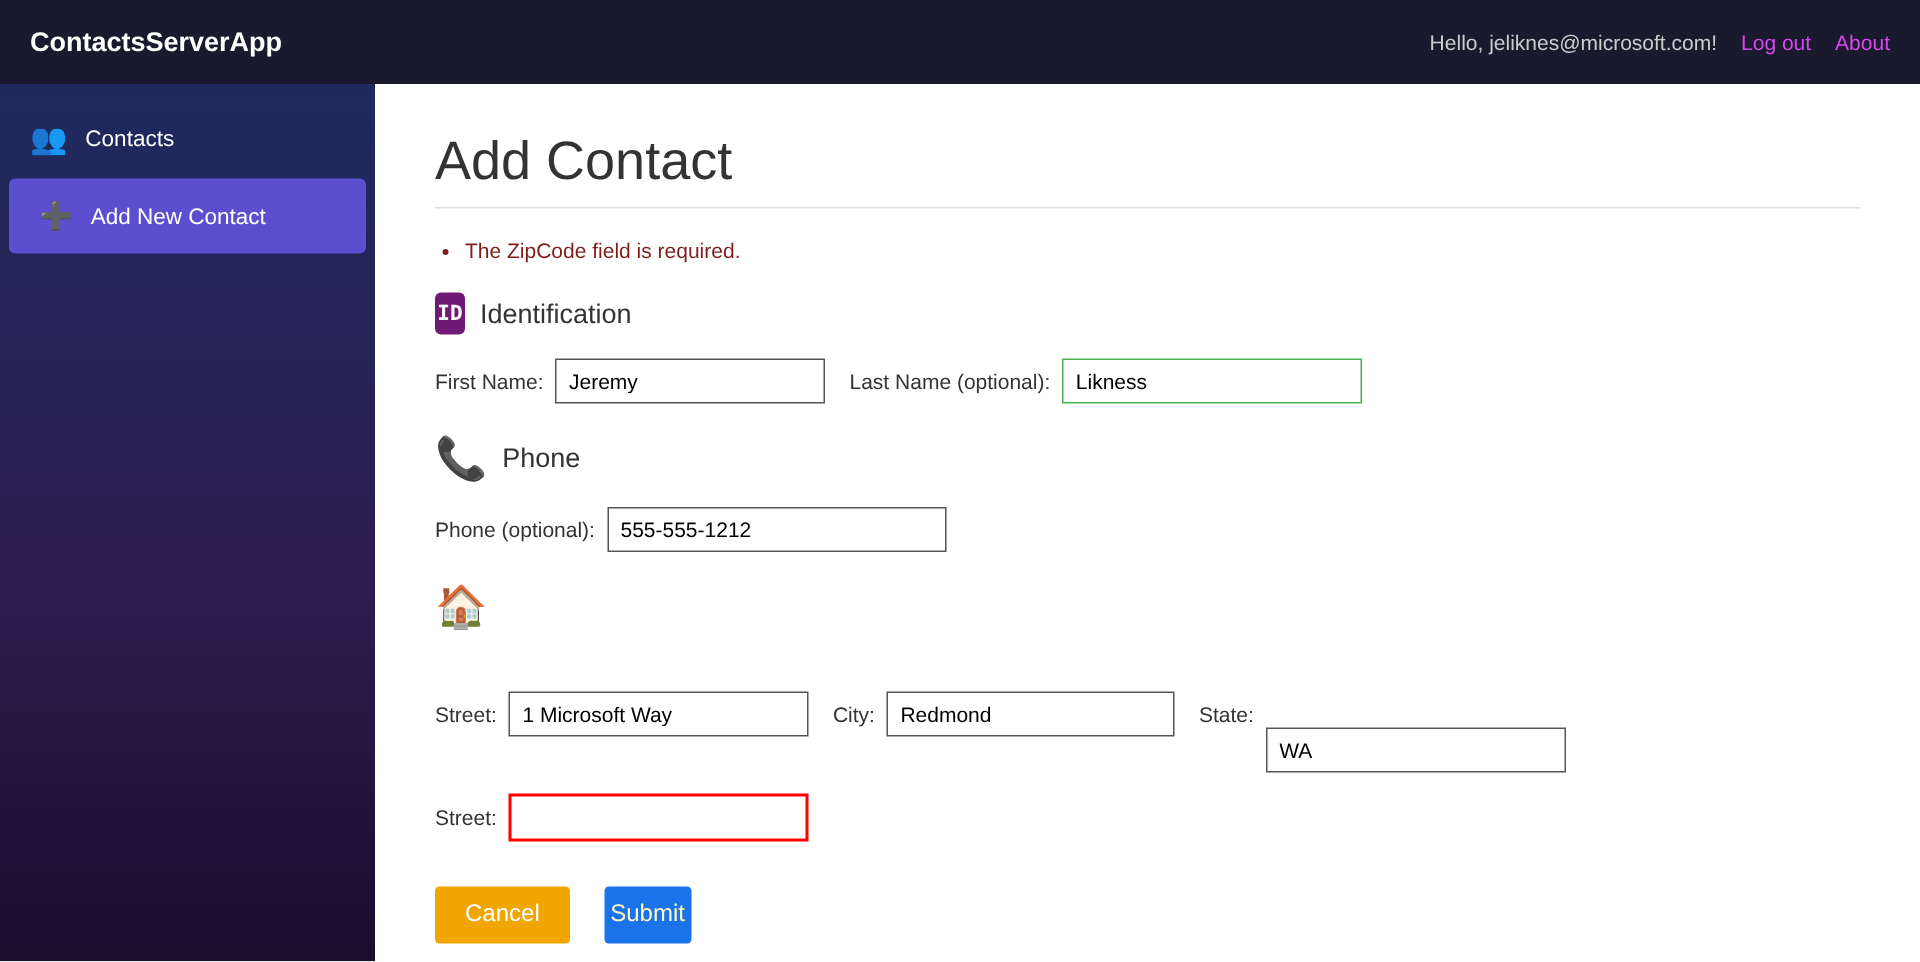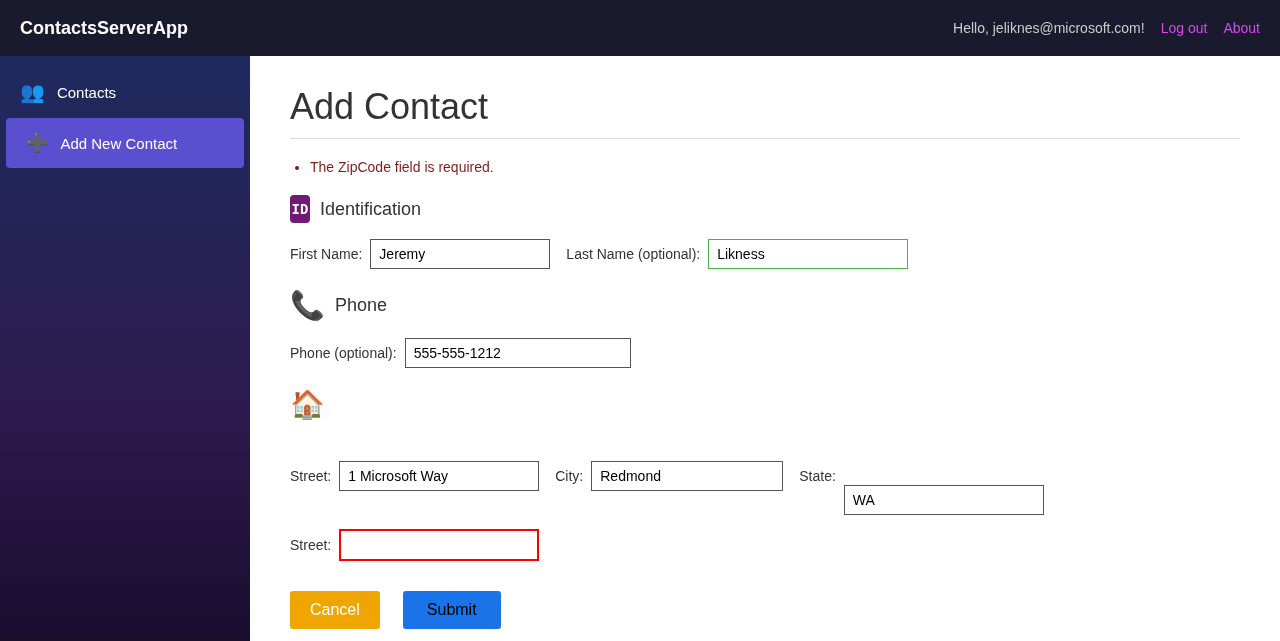--- a/index.html
+++ b/index.html
@@ -177,23 +177,23 @@
       background: #f0a500;
       color: white;
       border: none;
       padding: 10px 20px;
       font-size: 16px;
       cursor: pointer;
       border-radius: 3px;
     }
     .btn-submit {
       background: #1a73e8;
-      color: #000000;
+      color: #fef9c3;
       border: none;
-      padding: 10px 24px;
+      padding: 10px 4px;
       font-size: 16px;
       cursor: pointer;
       border-radius: 3px;
     }
 
     
     .contacts-icon {
       font-size: 20px;
     }
   </style>

